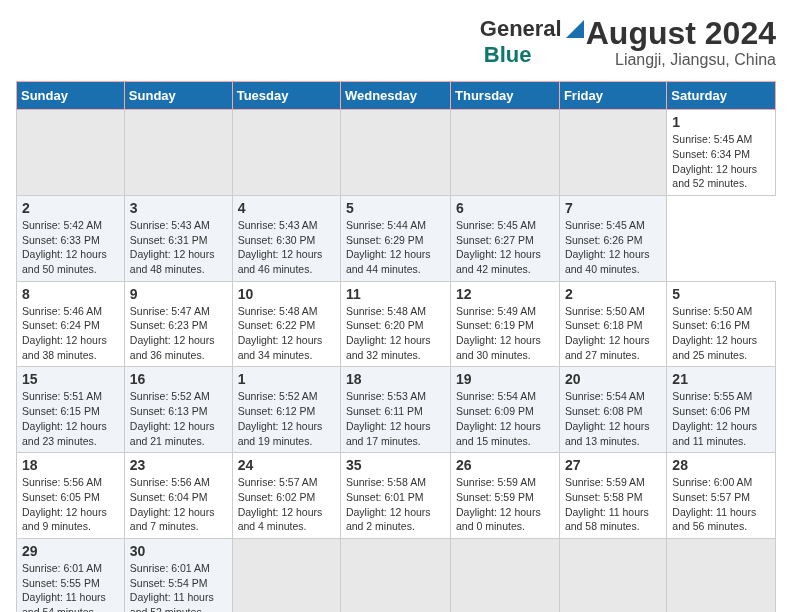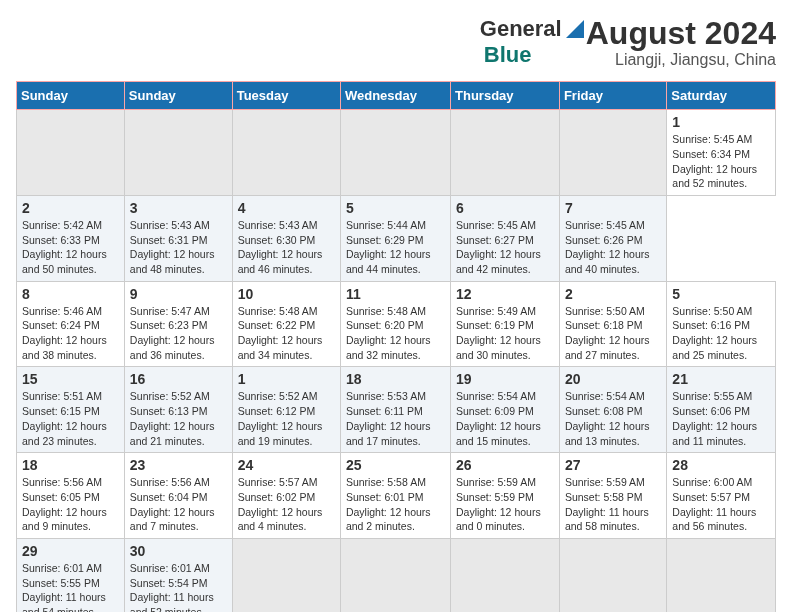--- a/index.html
+++ b/index.html
@@ -215,21 +215,21 @@
         </td>
         <td>
           <span class="day-number">23</span>
           <div class="day-info">Sunrise: 5:56 AM<br>Sunset: 6:04 PM<br>Daylight: 12 hours and 7 minutes.</div>
         </td>
         <td>
           <span class="day-number">24</span>
           <div class="day-info">Sunrise: 5:57 AM<br>Sunset: 6:02 PM<br>Daylight: 12 hours and 4 minutes.</div>
         </td>
         <td>
-          <span class="day-number">25</span>
+          <span class="day-number">35</span>
           <div class="day-info">Sunrise: 5:58 AM<br>Sunset: 6:01 PM<br>Daylight: 12 hours and 2 minutes.</div>
         </td>
         <td>
           <span class="day-number">26</span>
           <div class="day-info">Sunrise: 5:59 AM<br>Sunset: 5:59 PM<br>Daylight: 12 hours and 0 minutes.</div>
         </td>
         <td>
           <span class="day-number">27</span>
           <div class="day-info">Sunrise: 5:59 AM<br>Sunset: 5:58 PM<br>Daylight: 11 hours and 58 minutes.</div>
         </td>

